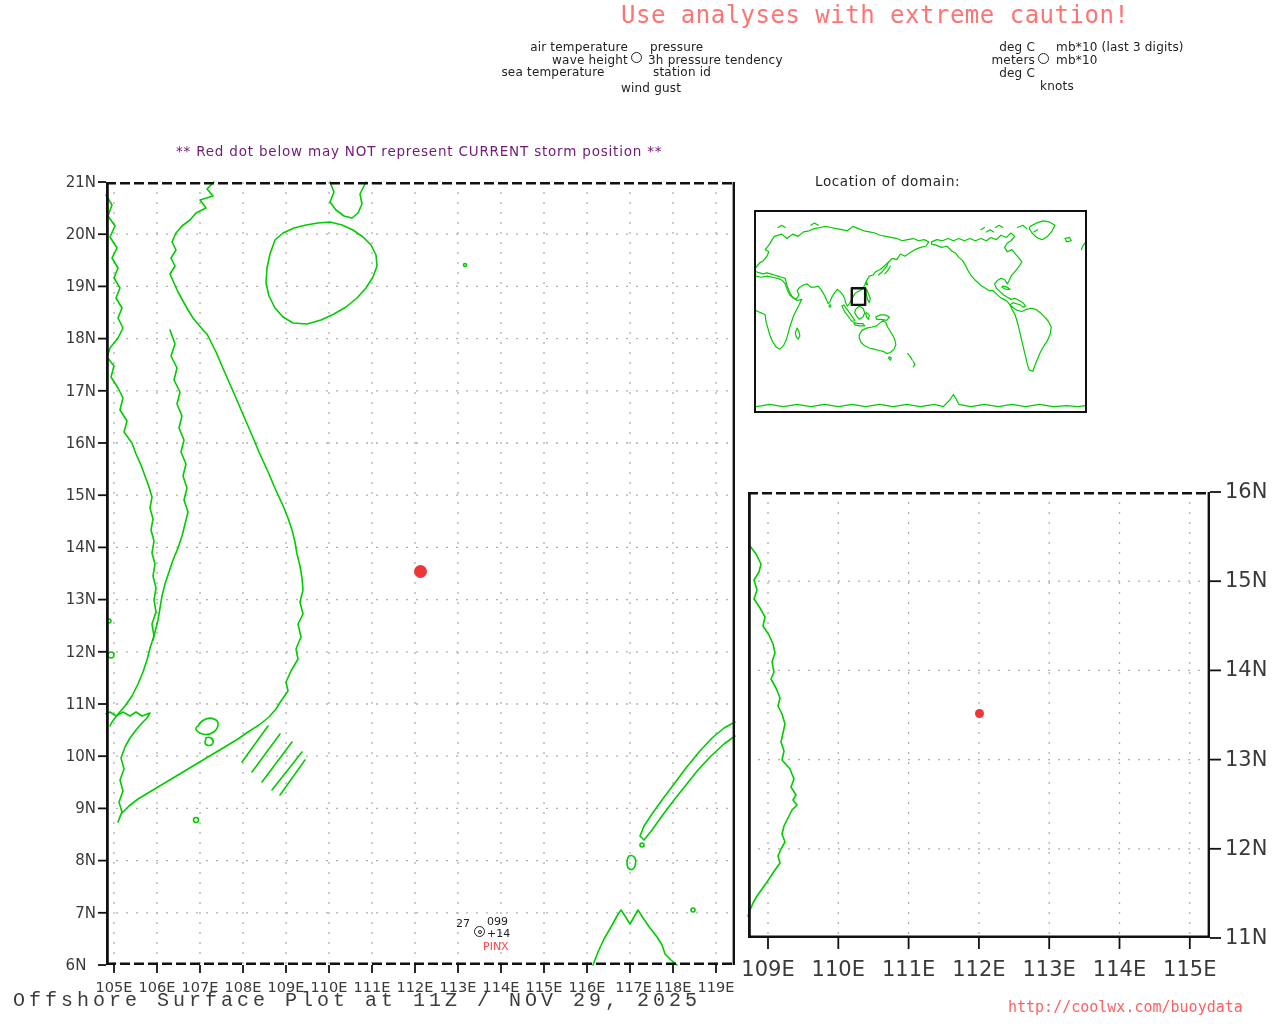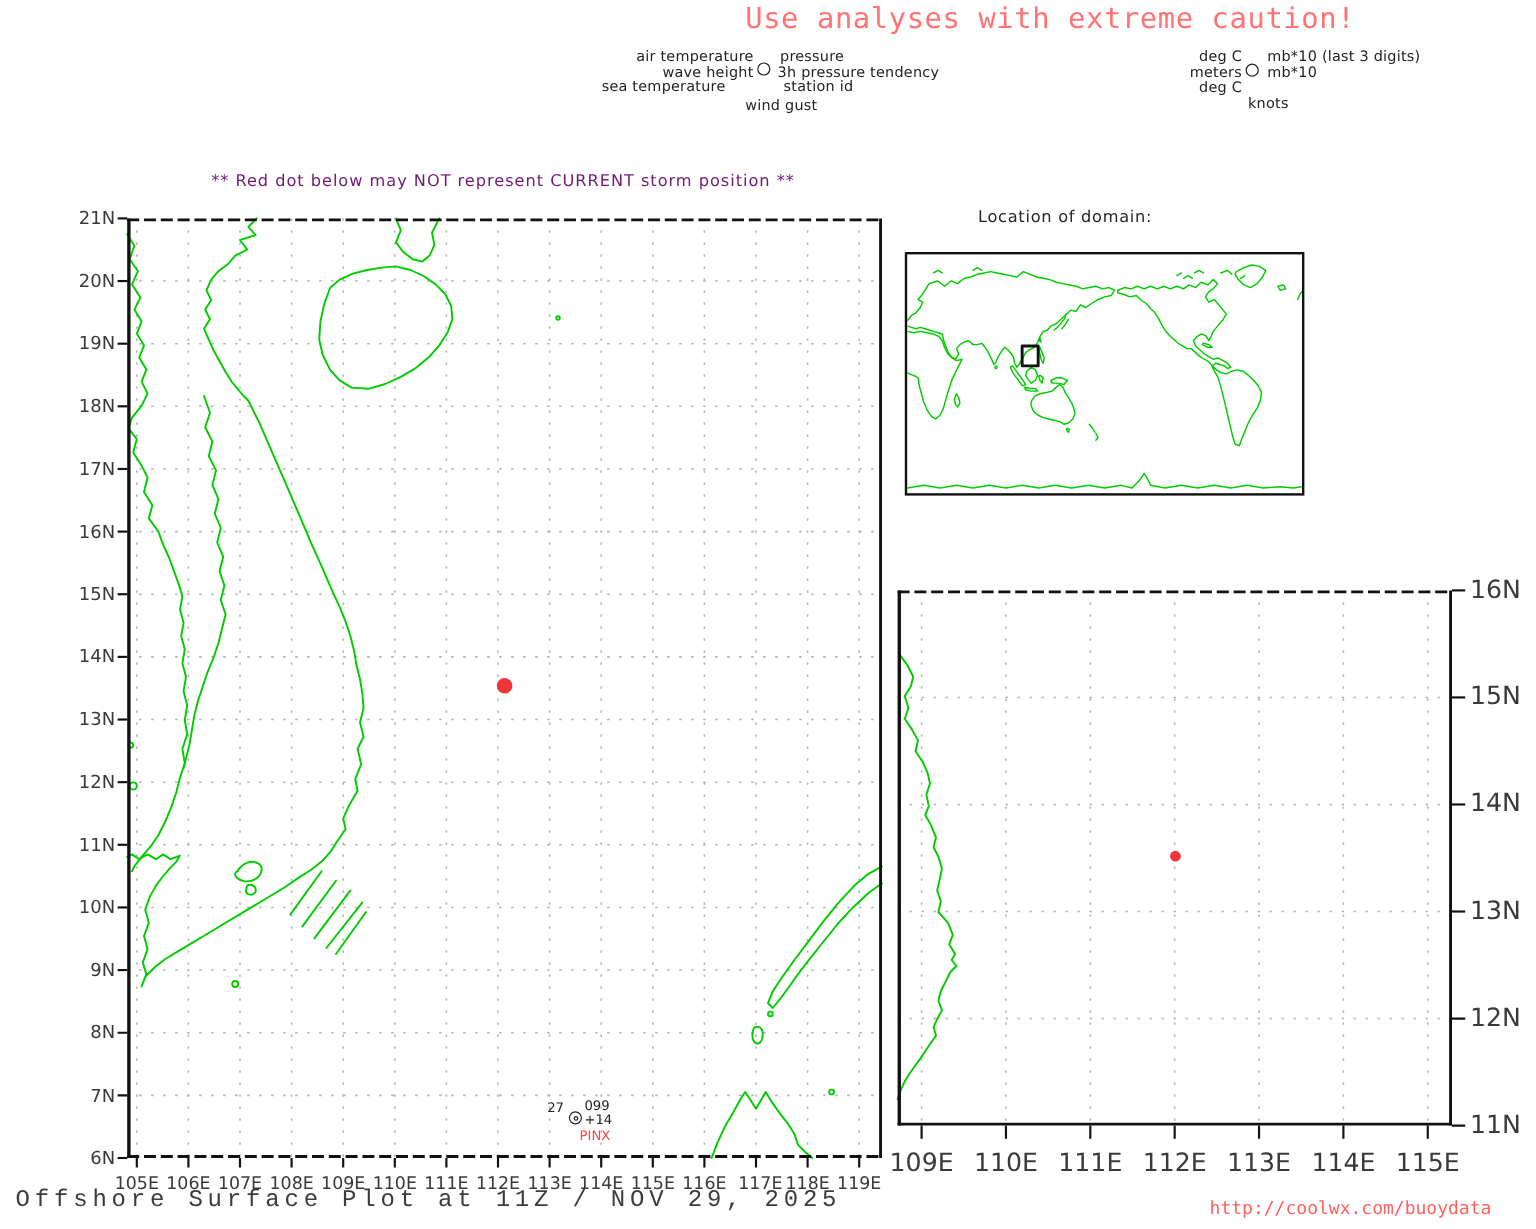--- a/index.html
+++ b/index.html
@@ -202,21 +202,21 @@
       <span class="ticklbl latlbl-main" style="left: -50px; top: 251.7px;">16N</span>
       <span class="ticklbl latlbl-main" style="left: -50px; top: 303.9px;">15N</span>
       <span class="ticklbl latlbl-main" style="left: -50px; top: 356.1px;">14N</span>
       <span class="ticklbl latlbl-main" style="left: -50px; top: 408.3px;">13N</span>
       <span class="ticklbl latlbl-main" style="left: -50px; top: 460.5px;">12N</span>
       <span class="ticklbl latlbl-main" style="left: -50px; top: 512.7px;">11N</span>
       <span class="ticklbl latlbl-main" style="left: -50px; top: 564.9px;">10N</span>
       <span class="ticklbl latlbl-main" style="left: -50px; top: 617.1px;">9N</span>
       <span class="ticklbl latlbl-main" style="left: -50px; top: 669.3px;">8N</span>
       <span class="ticklbl latlbl-main" style="left: -50px; top: 721.5px;">7N</span>
-      <span class="ticklbl latlbl-main" style="left: -50px; top: 773.7px;">6N</span>
+      <span class="ticklbl latlbl-main" style="left: -50px; top: 773.7px; text-align: center;">6N</span>
     </div>
 
   <div class="insettitle">Location of domain:</div>
   <div id="inset-map" class="mapwrap">
     <svg width="329" height="199" viewBox="0 0 329 199">
       <g class="world" transform="scale(0.914,1.106)">
         <path d="M0,50 L4,46 8,44 12,40 14,36 10,34 14,30 20,22 28,20 34,24 40,20 46,22 52,18 58,17 64,15 70,14 76,13 82,14 88,15 94,16 100,17 106,13 112,15 118,17 124,18 130,19 136,21 142,22 148,23 154,24 160,26 166,25 172,24 178,26 184,25 189,27 186,31 180,32 174,34 168,37 163,40 158,38 154,43 149,42 144,46 140,49 136,52 131,54 128,57 124,58 121,62 119,66 117,69 114,71 111,72 108,74 106,77 104,80 102,83 100,85 98,82 97,78 95,75 92,72 89,70 86,73 83,77 81,81 79,83 77,79 74,74 71,70 68,67 64,68 60,68 56,65 52,66 48,68 45,71 47,75 44,79 40,77 37,73 35,69 33,64 32,60 28,59 24,58 20,57 16,56 12,55 8,56 4,55 0,54"></path>
         <path d="M0,58 L6,59 12,58 18,59 24,60 29,62 32,65 34,70 37,75 41,78 45,80 50,79 47,84 44,89 41,94 39,99 37,104 35,110 33,116 30,121 26,124 22,122 18,117 15,111 13,105 11,99 10,93 8,92 5,91 2,90 0,89"></path>
         <path d="M45,105 L47,108 48,112 46,115 44,113 43,109 Z"></path>
         <path d="M145,45 L143,49 140,52 137,55 134,57 M147,49 L144,53 141,56"></path>

